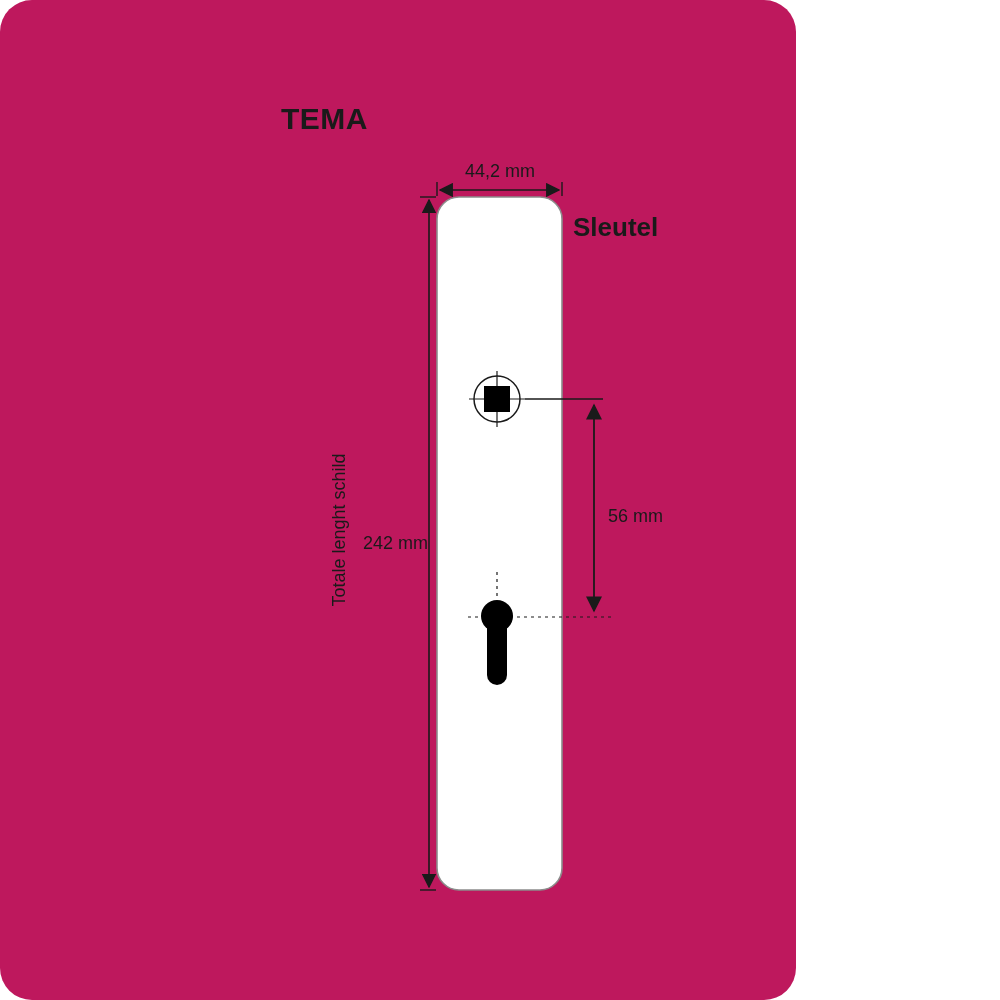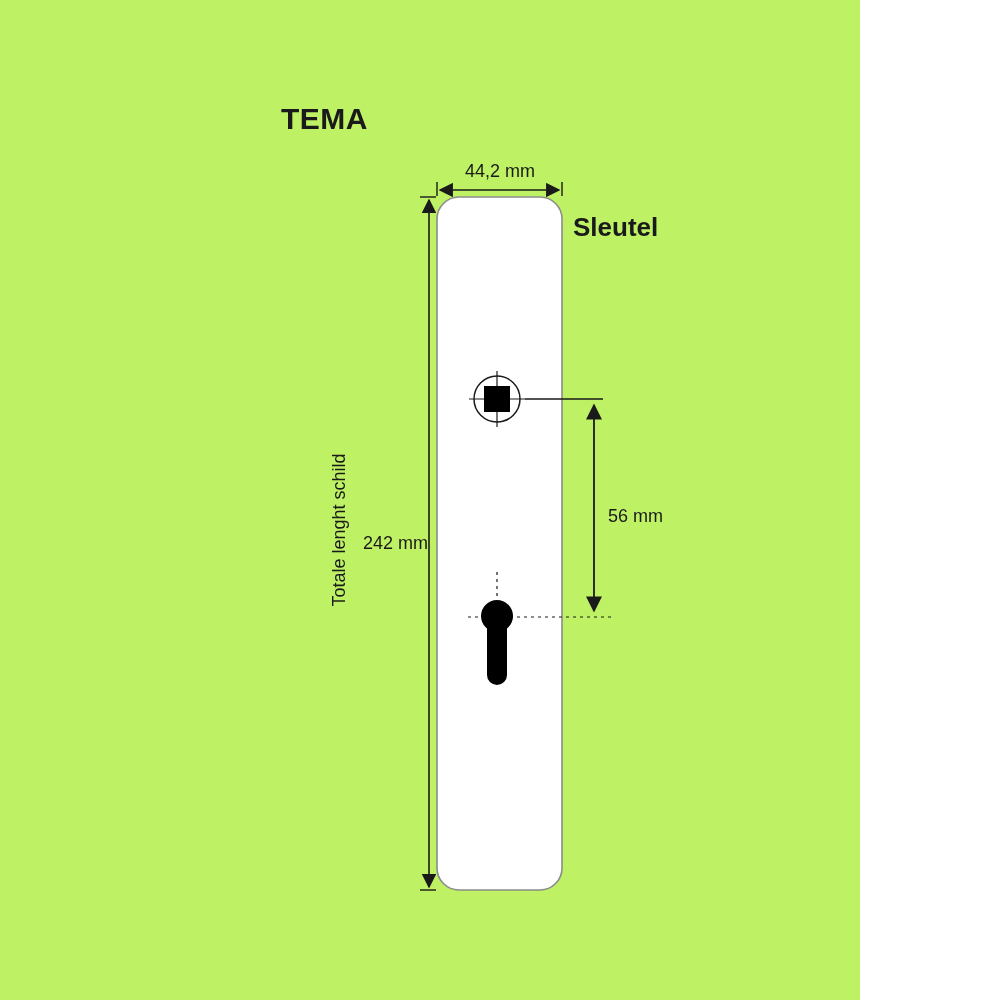--- a/index.html
+++ b/index.html
@@ -3,24 +3,25 @@
 <meta charset="utf-8">
 <style>
   html, body {
     margin: 0;
     padding: 0;
     background: #ffffff;
     font-family: "Liberation Sans", sans-serif;
   }
   .canvas {
     position: relative;
-    width: 860px;
+    width: 796px;
     height: 1000px;
-    background: #bef264;
+    background: #be185d;
     overflow: hidden;
+    border-radius: 32px;
   }
   svg { display: block; }
   text {
     fill: #1a1a1a;
     font-family: "Liberation Sans", sans-serif;
   }
   .title-text {
     font-size: 30px;
     font-weight: bold;
     letter-spacing: 0.5px;

